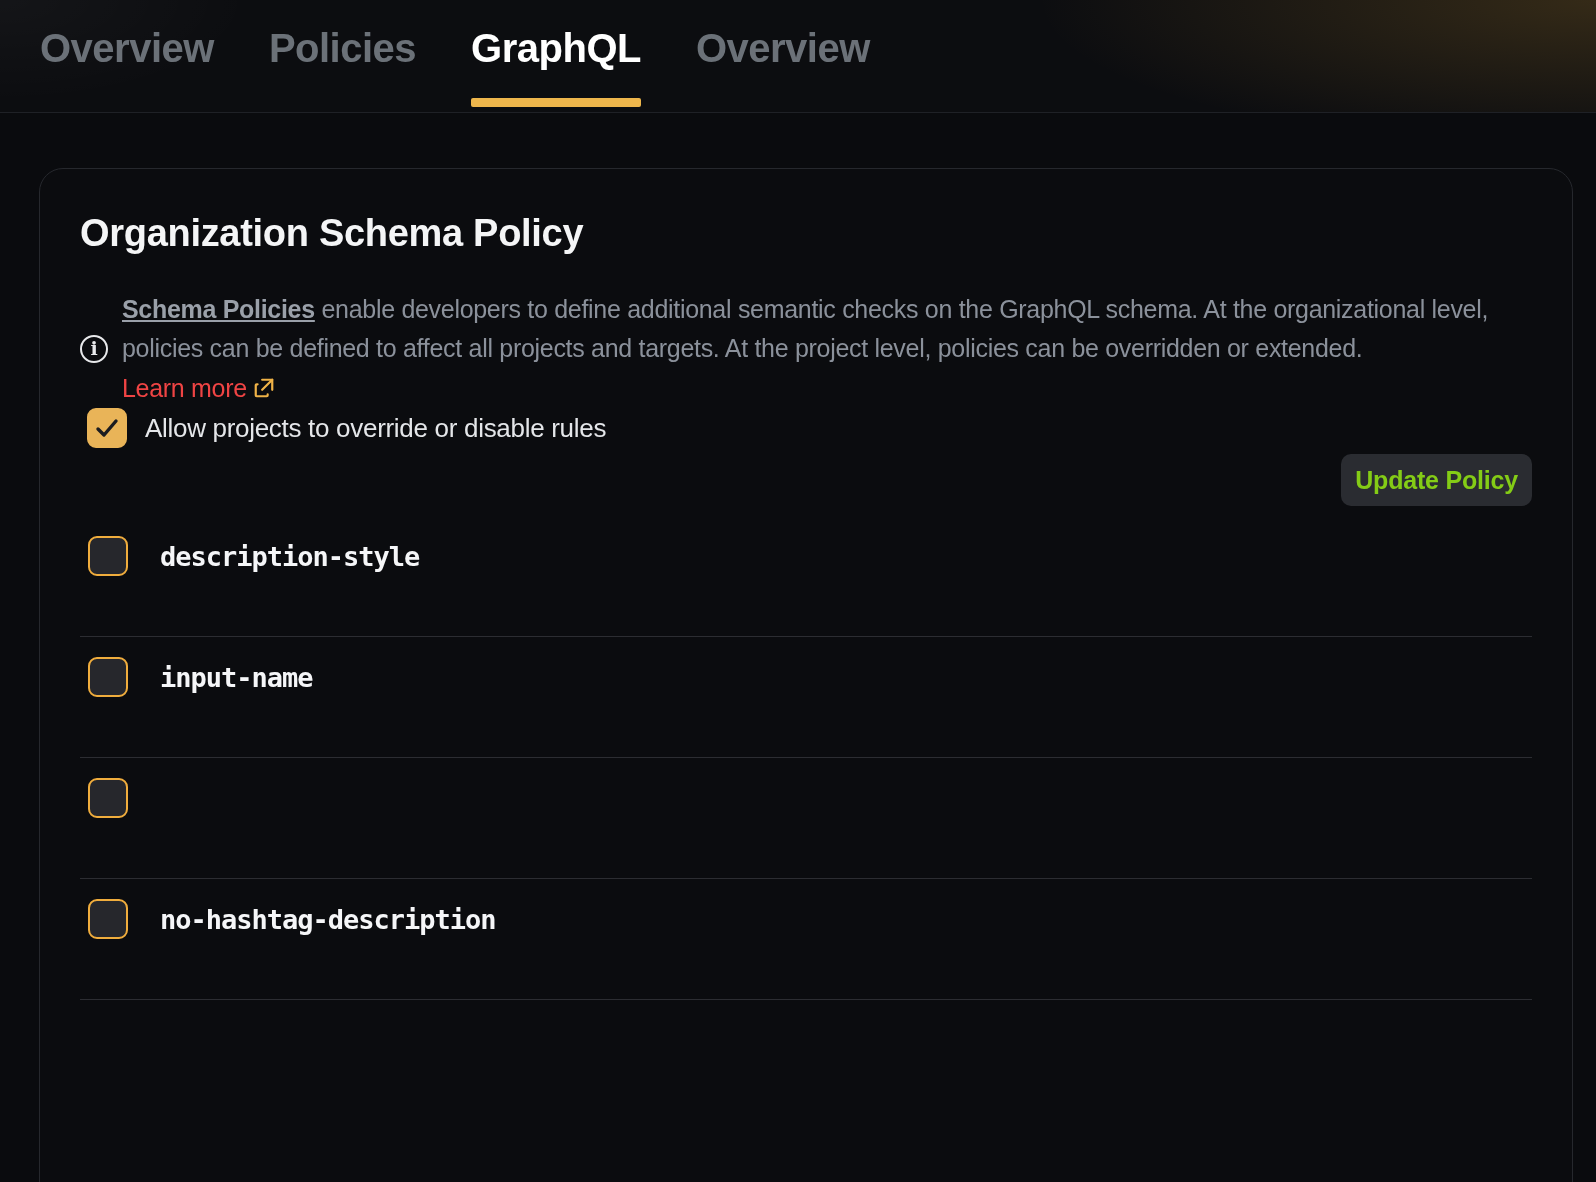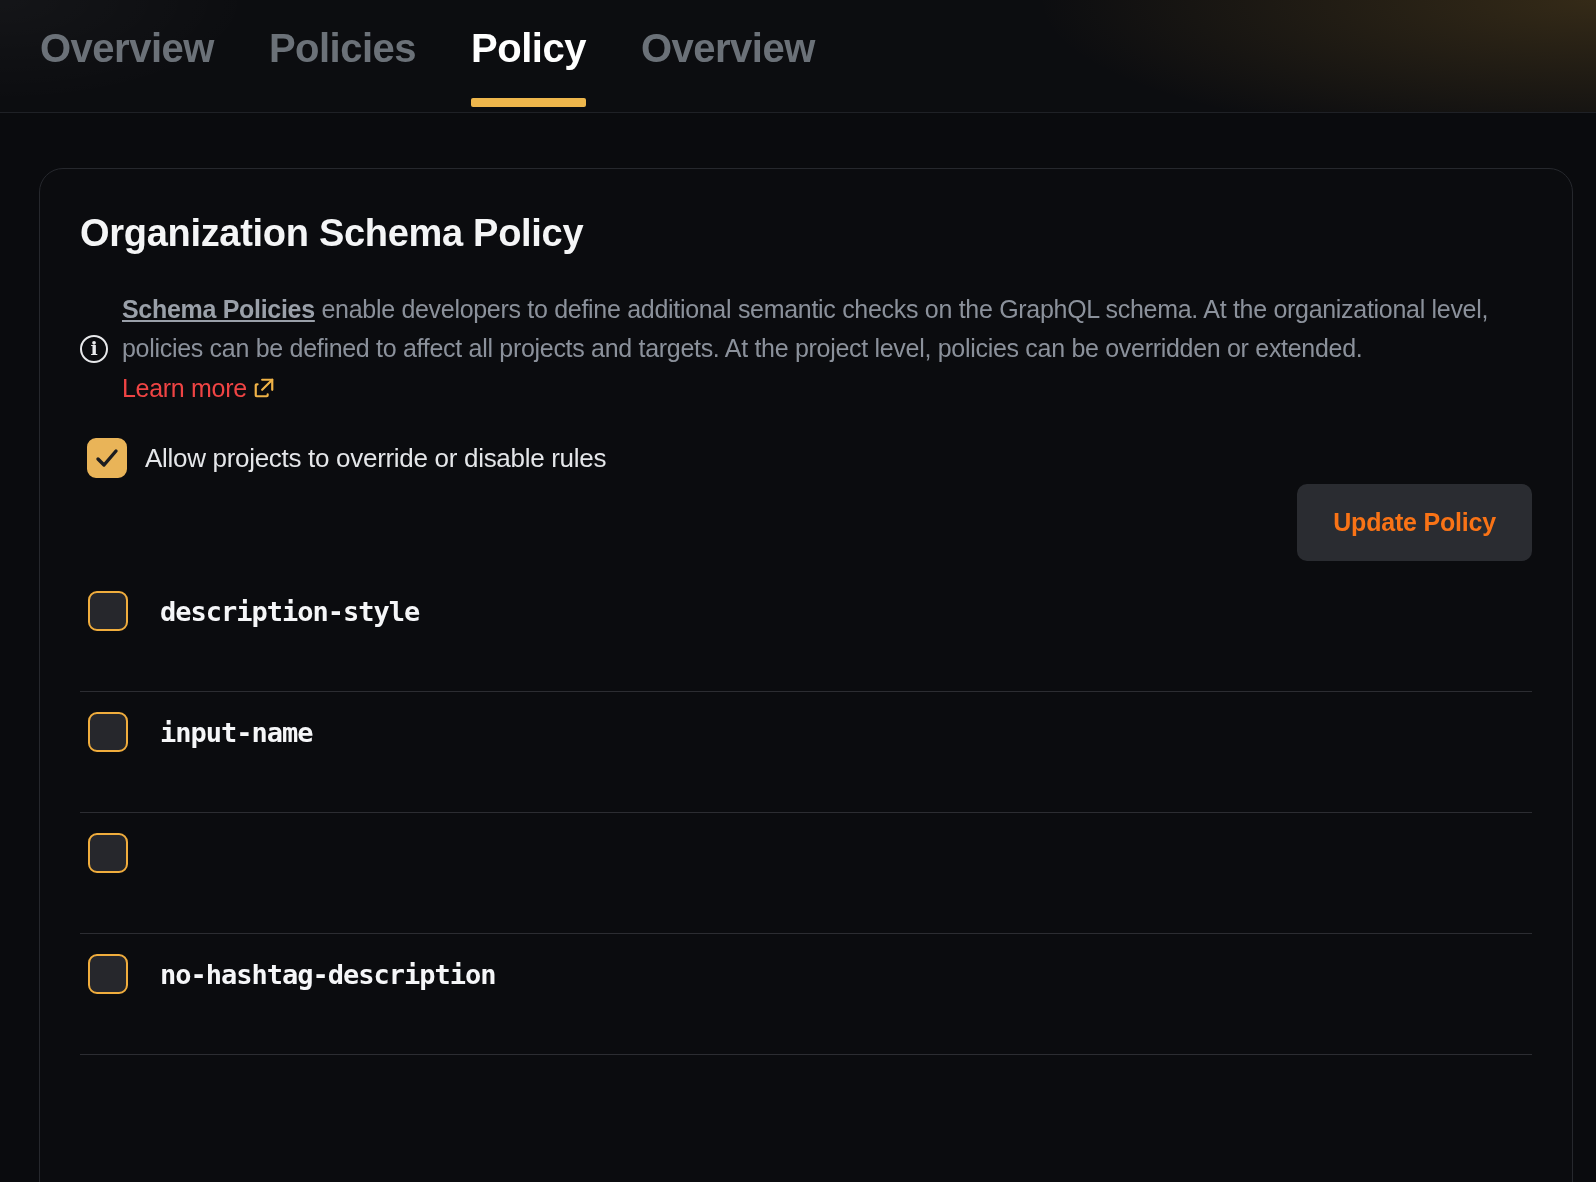--- a/index.html
+++ b/index.html
@@ -114,46 +114,45 @@
     background: #26272c;
     display: flex; align-items: center; justify-content: center;
     cursor: pointer;
   }
   .cb.checked {
     background: #e9b458;
     border-color: #e9b458;
   }
 
   .allow-row {
-    margin-top: 30px;
     padding-left: 7px;
     display: flex;
     align-items: center;
     gap: 18px;
     cursor: pointer;
   }
   .allow-label {
     font-size: 26px;
     letter-spacing: -0.3px;
     color: #e4e6e9;
   }
 
   
   .btn-row {
     display: flex;
     justify-content: flex-end;
     margin-top: 6px;
   }
   button.update-btn {
-    height: 77px;
-    padding: 0 36px;
+    height: 52px;
+    padding: 0 14px;
     border: none;
     border-radius: 10px;
     background: #2a2c31;
-    color: #f97316;
+    color: #84cc16;
     font-family: "Liberation Sans", sans-serif;
     font-size: 25px;
     font-weight: 700;
     letter-spacing: -0.2px;
     cursor: pointer;
   }
 
   
   ul.rules {
     list-style: none;
@@ -175,21 +174,21 @@
     color: #f5f6f8;
   }
 </style>
 </head>
 <body>
 
 <header class="tabs">
   <nav class="tab-list" id="tabList">
       <div class="tab">Overview</div>
       <div class="tab">Policies</div>
-      <div class="tab active">Policy</div>
+      <div class="tab active">GraphQL</div>
       <div class="tab">Overview</div>
     </nav>
 </header>
 
 <main>
   <section class="card">
 
     <h2 class="page-title">Organization Schema Policy</h2>
 
     <div class="callout">

